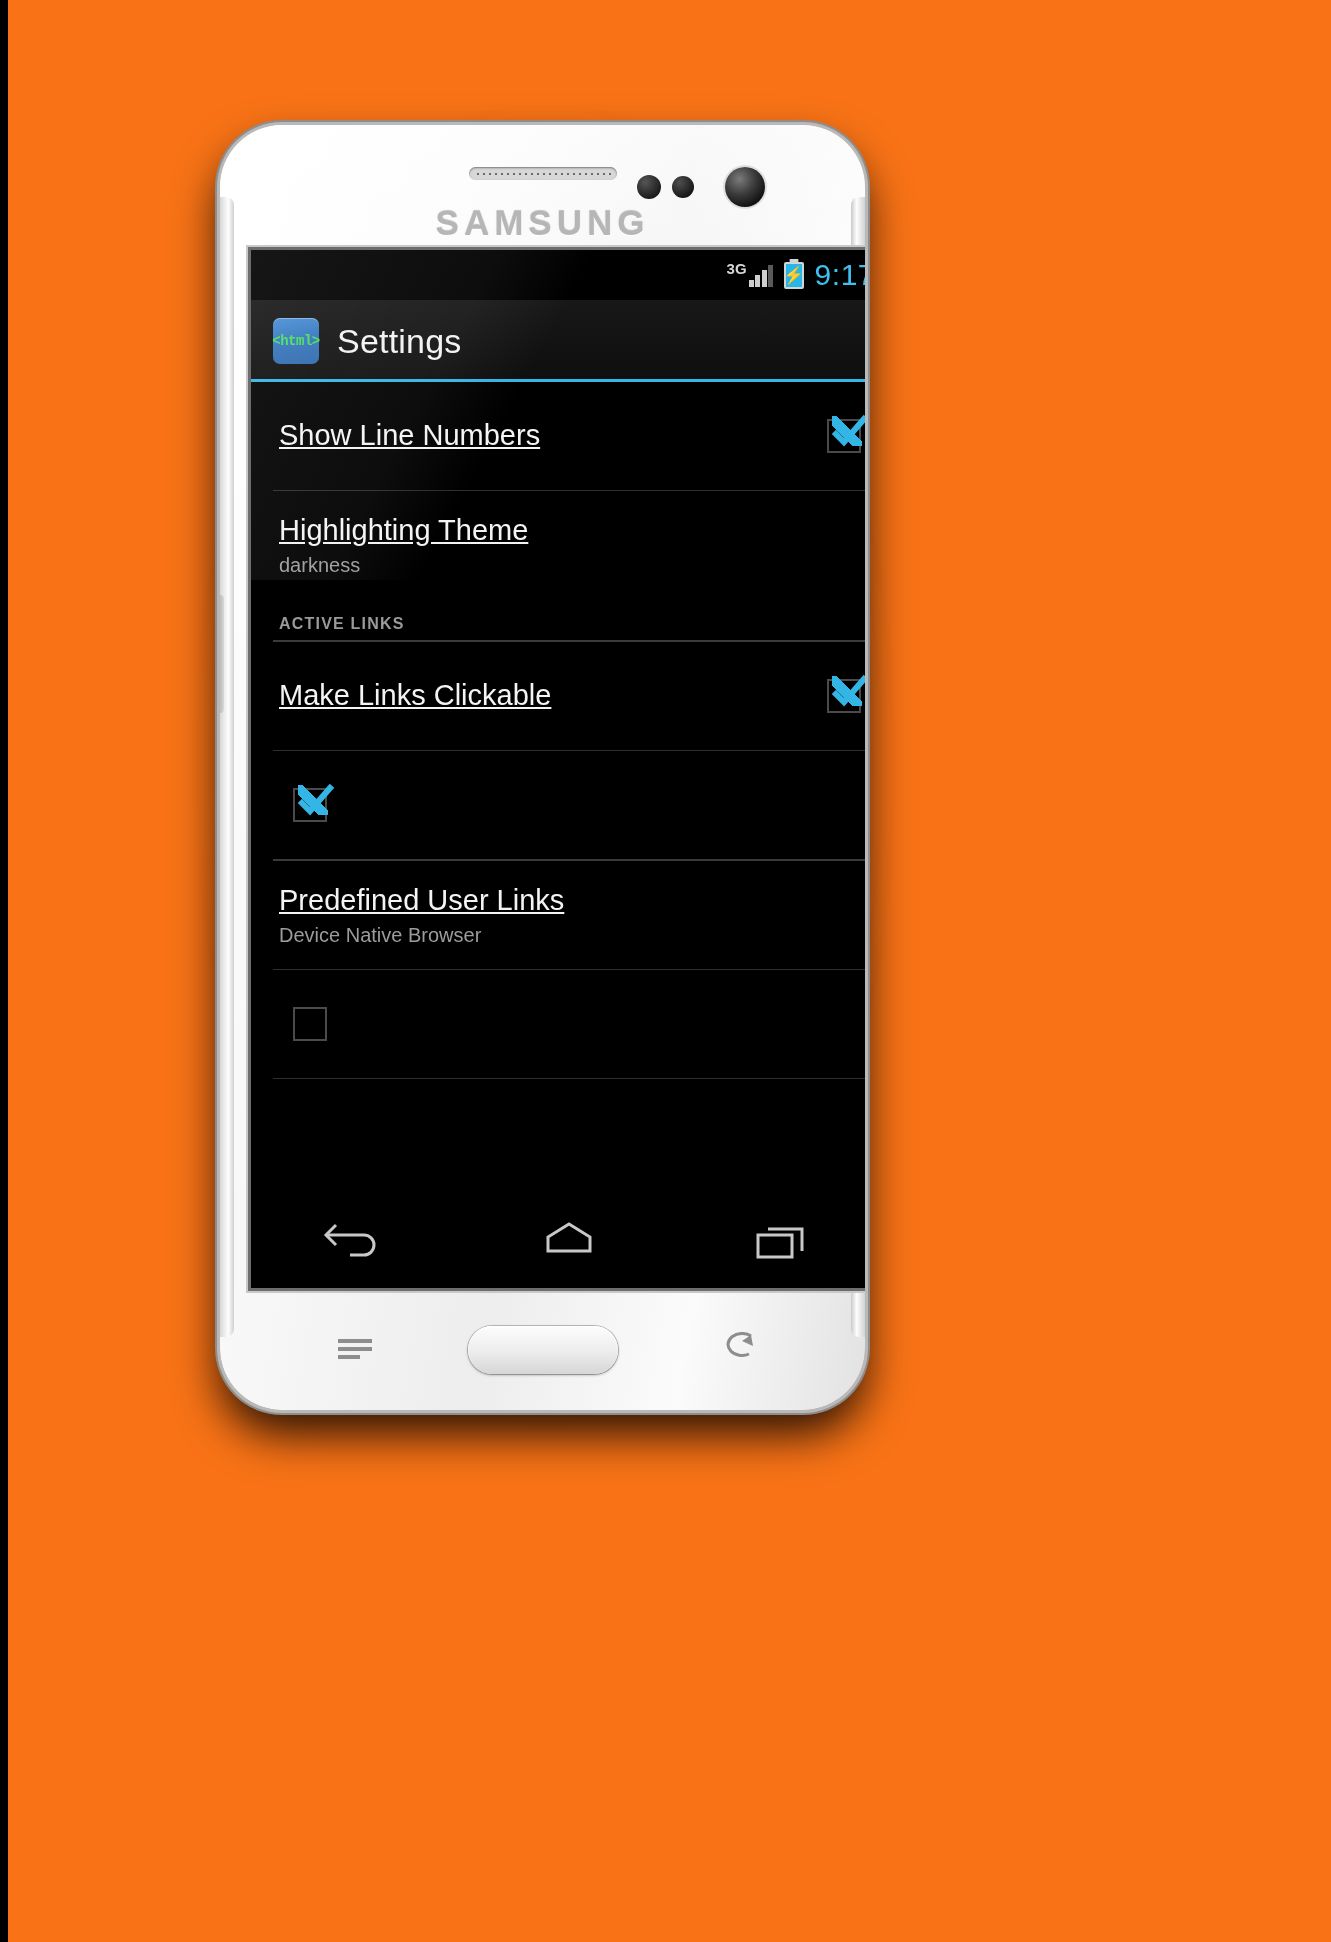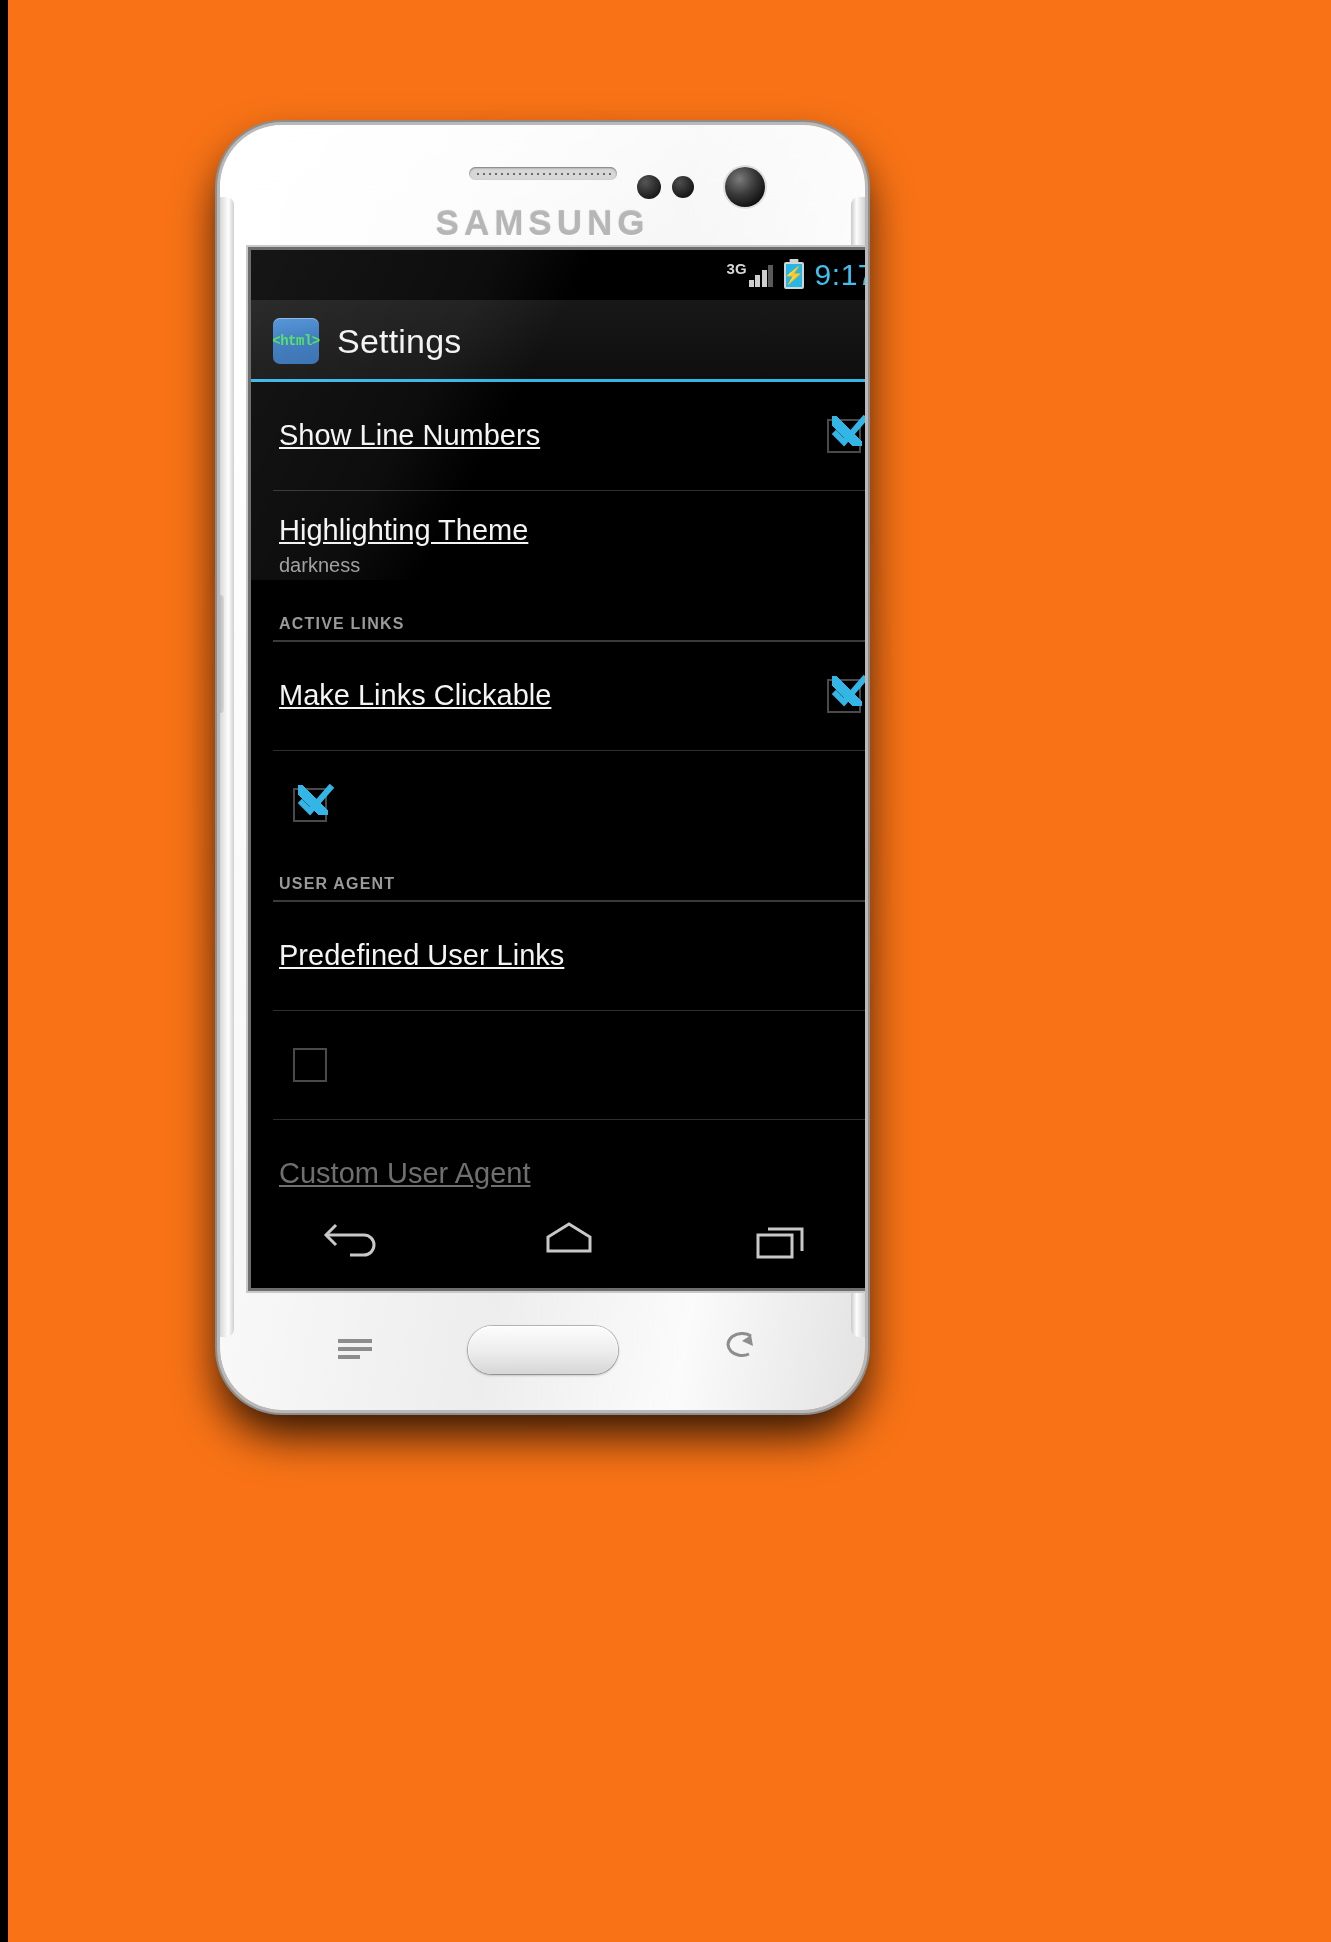--- a/index.html
+++ b/index.html
@@ -334,40 +334,35 @@
         <div class="row">
           <div class="cbox checked">
             <span class="tick">
               <svg width="44" height="44" viewBox="0 0 44 44">
                 <polyline points="9,23 17,31 37,8" fill="none" stroke="#33b5e5" stroke-width="6" stroke-linecap="square" stroke-linejoin="miter"></polyline>
               </svg>
             </span>
           </div>
         </div>
 
-        <div class="section-hdr">USER AGENT</div>
         <div class="section-rule"></div>
 
         <div class="row">
           <div class="texts">
             <div class="title">Predefined User Links</div>
+            <div class="subtitle">Device Native Browser</div>
           </div>
         </div>
         <div class="divider"></div>
 
         <div class="row">
           <div class="cbox"></div>
         </div>
         <div class="divider"></div>
 
-        <div class="row">
-          <div class="texts">
-            <div class="title dim">Custom User Agent</div>
-          </div>
-        </div>
 
       </div>
 
       <div class="navbar">
         <div class="navbtn">
           <span>
             <svg width="70" height="46" viewBox="0 0 70 46">
               <path d="M14 8 L4 18 L14 28" fill="none" stroke="#c8c8c8" stroke-width="3"></path>
               <path d="M4 18 H42 a10 10 0 0 1 0 20 H28" fill="none" stroke="#c8c8c8" stroke-width="3"></path>
             </svg>

